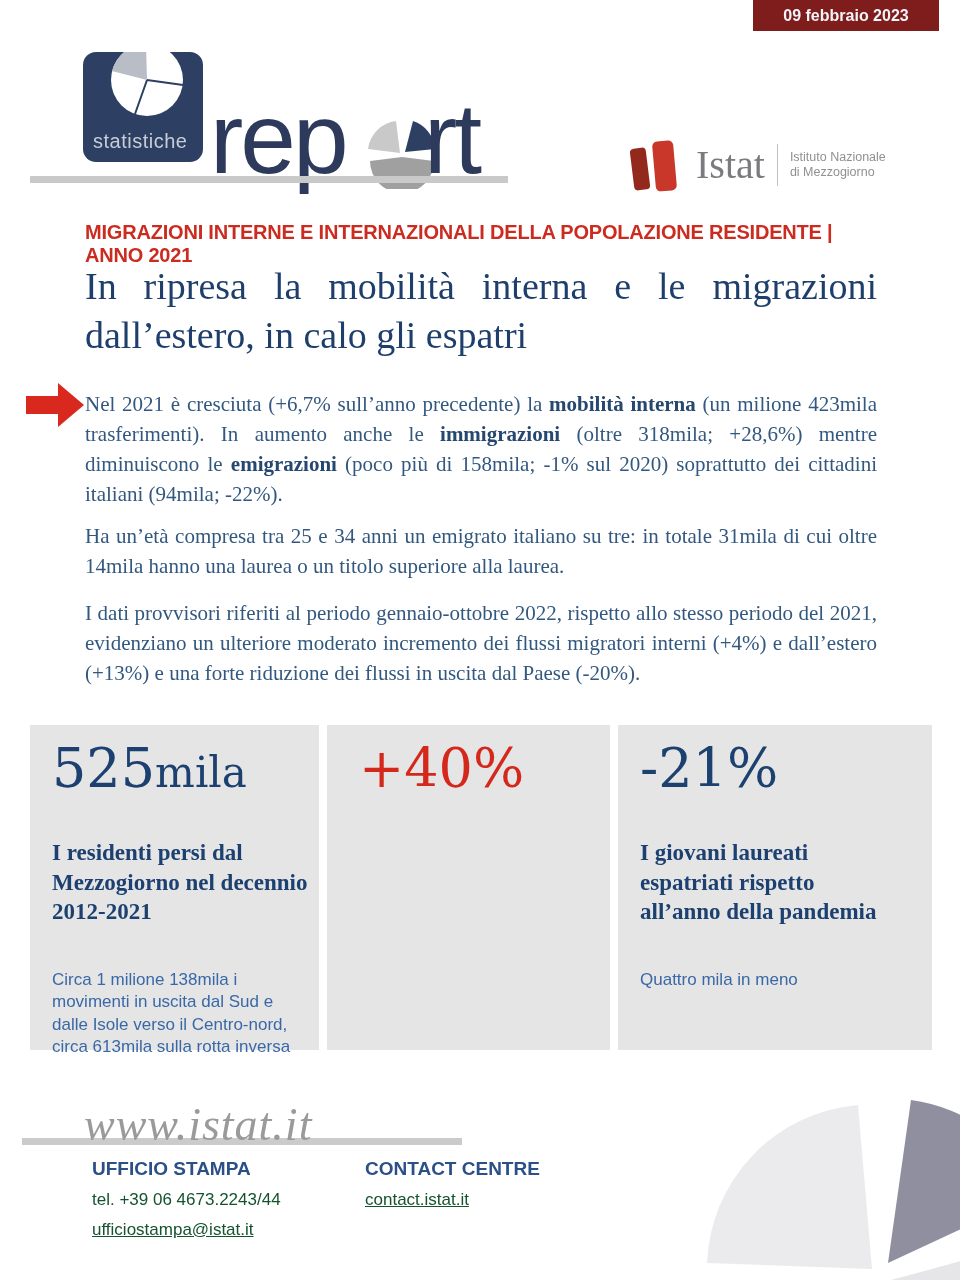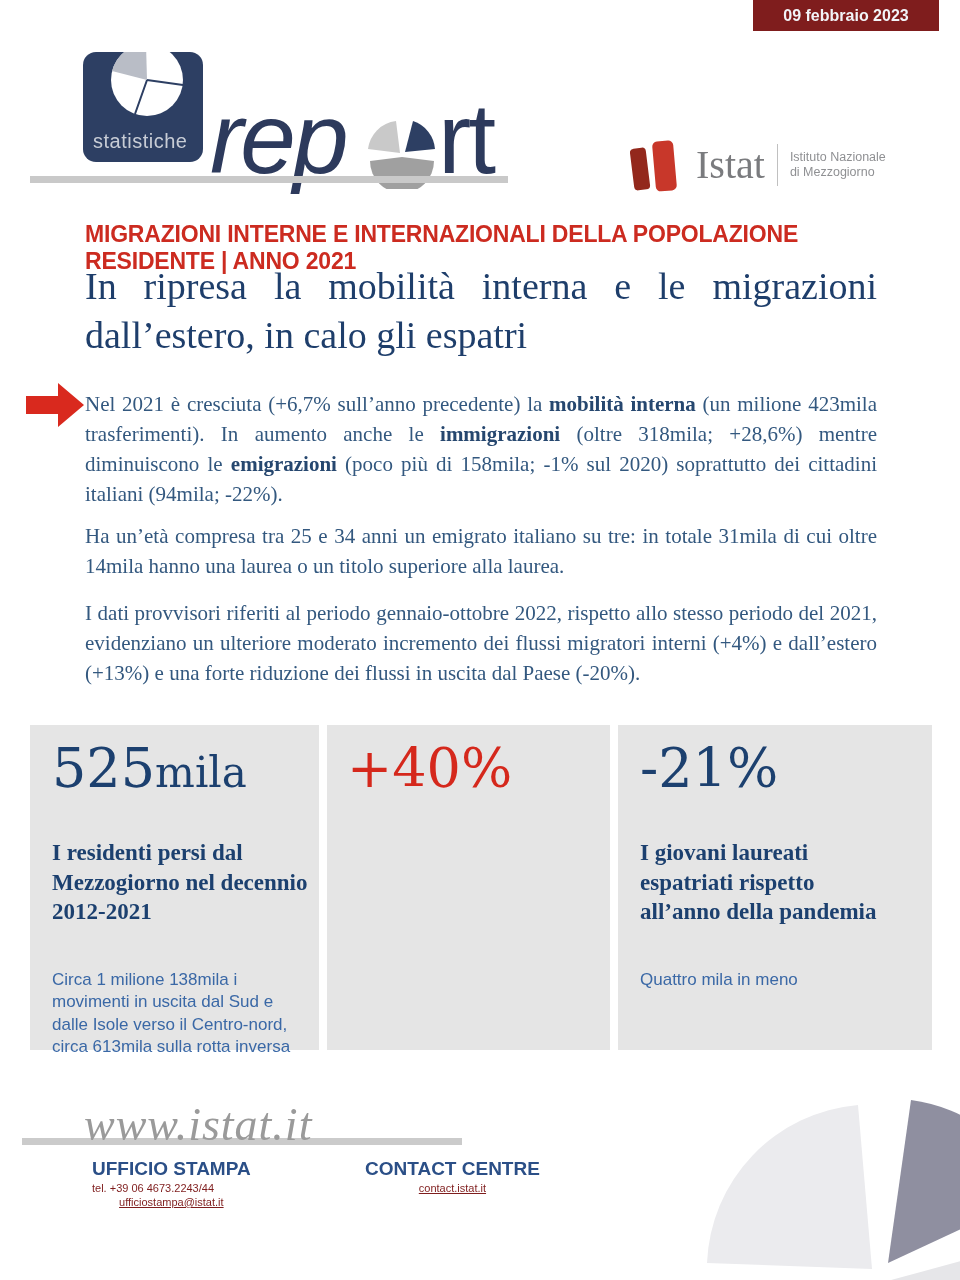--- a/index.html
+++ b/index.html
@@ -9,70 +9,70 @@
 
   
   .date-badge{left:753px;top:0;width:186px;height:31px;background:#7f1d1d;color:#f2f4f8;
     font-weight:bold;font-size:16px;display:flex;align-items:center;justify-content:center;}
 
   
   .logo-square{left:83px;top:52px;width:120px;height:112px;}
   .logo-label{left:93px;top:130px;color:#c8cdd6;font-size:20px;letter-spacing:.5px;}
   .report-word-pre,.report-word-post{top:88px;font-size:100px;line-height:1;
     letter-spacing:-3px;color:#2d3a5c;}
-  .report-word-pre{left:210px;font-style:italic;}
-  .report-word-post{left:438px;}
+  .report-word-pre{left:210px;}
+  .report-word-post{left:424px;}
   .report-pie{left:368px;top:121px;}
   .header-rule{left:30px;top:176px;width:478px;height:7px;background:#c9c9c9;}
 
   
   .istat-logo{left:630px;top:138px;display:flex;align-items:center;}
   .istat-name{font-family:"Liberation Serif",serif;font-size:40px;color:#7a7b7e;
     margin-left:10px;line-height:1;}
   .istat-divider{width:1px;height:42px;background:#c0c0c0;margin:0 12px;}
   .istat-sub{font-size:12.5px;color:#8f9093;line-height:1.2;}
 
   
-  .headline{left:85px;top:221px;width:800px;font-size:23px;font-weight:bold;
+  .headline{left:85px;top:221px;width:800px;font-size:20px;font-weight:bold;
     color:#cc2b20;letter-spacing:-.2px;}
   .doc-title{left:85px;top:262px;width:792px;font-family:"Liberation Serif",serif;
     font-size:38px;color:#1e3e6b;line-height:1.3;}
   .doc-title .t1{text-align:justify;text-align-last:justify;}
 
   
   .arrow-icon{left:26px;top:383px;}
   .para{left:85px;width:792px;font-family:"Liberation Serif",serif;font-size:21px;
     color:#33587f;line-height:1.43;text-align:justify;}
   .p1{top:389px;}
   .p2{top:521px;}
   .p3{top:598px;}
   .bseg{font-weight:bold;color:#26476f;}
 
   
   .stat-band{left:30px;top:725px;width:902px;height:325px;display:flex;gap:8px;}
   .stat-box{background:#e5e5e5;padding:14px 6px 0 22px;box-sizing:border-box;}
   .stat-box.b1{flex:0 0 289px;}
-  .stat-box.b2{flex:0 0 283px;padding-left:20px;}
+  .stat-box.b2{flex:0 0 283px;padding-left:32px;}
   .stat-box.b3{flex:1 1 auto;}
   .stat-value{font-family:"DejaVu Serif",serif;font-size:54px;line-height:1.1;}
   .stat-unit{font-size:42px;}
   .stat-title{margin-top:40px;font-family:"Liberation Serif",serif;font-weight:bold;
     font-size:23px;line-height:1.28;}
   .b3 .stat-title{padding-right:40px;}
   .stat-note{margin-top:42px;font-size:17px;color:#3a68a6;line-height:1.32;padding-right:14px;}
 
   
   .footer-rule{left:22px;top:1138px;width:440px;height:7px;background:#cbcbcb;z-index:0;}
   .site-url{left:84px;top:1102px;font-family:"Liberation Serif",serif;font-style:italic;
     font-size:46px;color:#9a9a9a;letter-spacing:1px;z-index:1;line-height:1;}
   .press-block{left:92px;top:1158px;}
   .contact-block{left:365px;top:1158px;}
   .contact-label{font-size:19px;font-weight:bold;color:#2b4f87;}
-  .contact-line{font-size:11px;color:#7f1d1d;margin-top:2px;}
-  .contact-link{text-decoration:underline;cursor:pointer;text-align:center;}
+  .contact-line{font-size:17px;color:#14532d;margin-top:10px;}
+  .contact-link{text-decoration:underline;cursor:pointer;}
   .pie-deco{left:640px;top:1085px;}
 </style>
 </head>
 <body>
 
 <div class="page">
 
   <div class="abs date-badge">09 febbraio 2023</div>
 
   <svg class="abs logo-square" width="120" height="112" viewBox="0 0 120 112">

